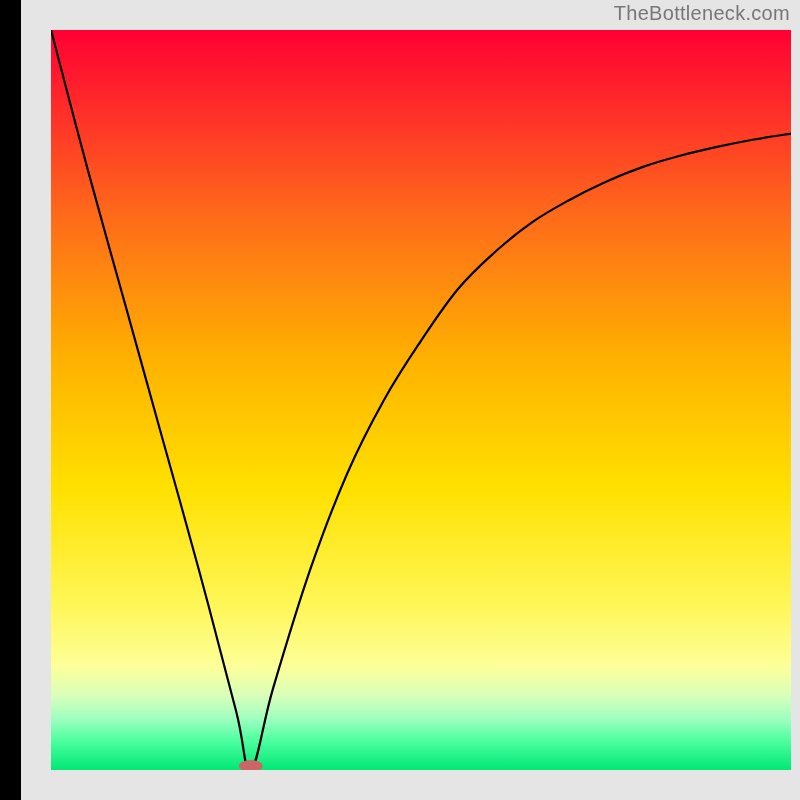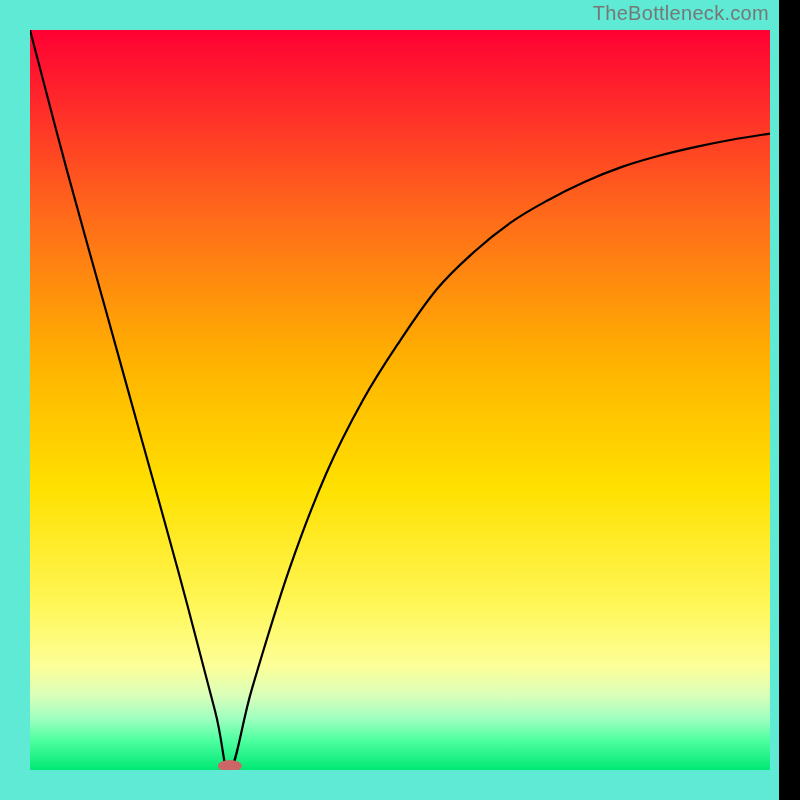--- a/index.html
+++ b/index.html
@@ -8,21 +8,22 @@
     width: 800px;
     height: 800px;
     overflow: hidden;
     background: #000;
     font-family: Arial, Helvetica, sans-serif;
   }
   .frame {
     position: relative;
     width: 779px;
     height: 800px;
-    background: #5eead4;
+    background: #e5e5e5;
+    margin-left: 21px;
   }
   .watermark {
     position: absolute;
     top: 2px;
     right: 10px;
     color: #777;
     font-size: 20px;
     font-weight: 500;
     letter-spacing: 0.3px;
     z-index: 20;

